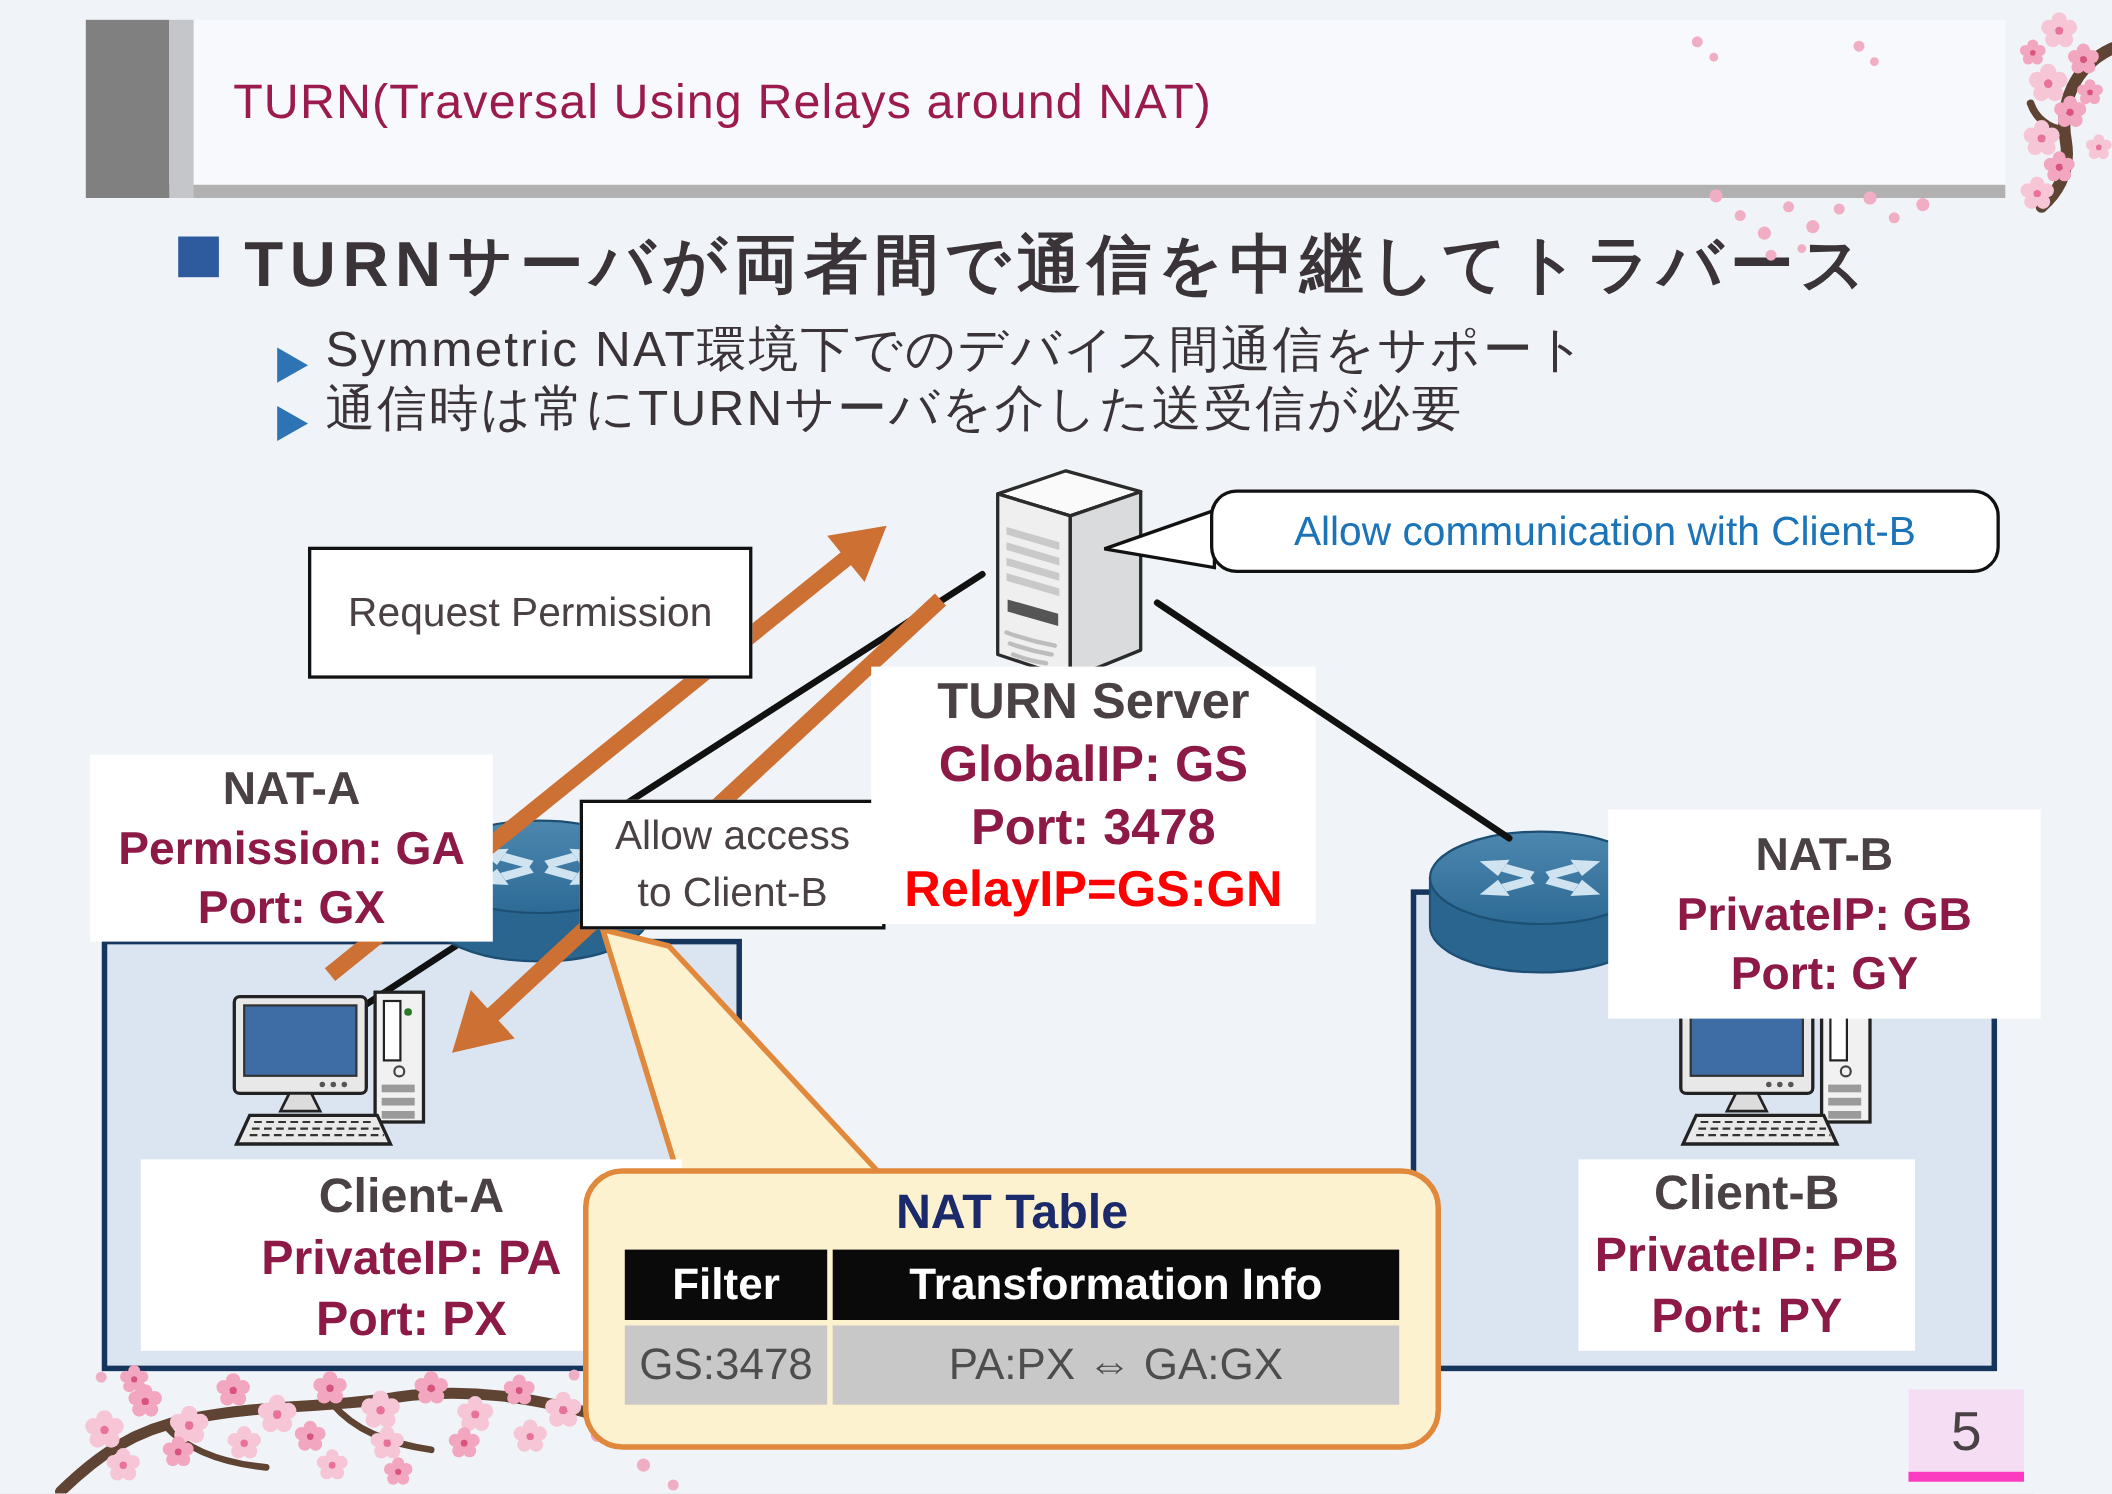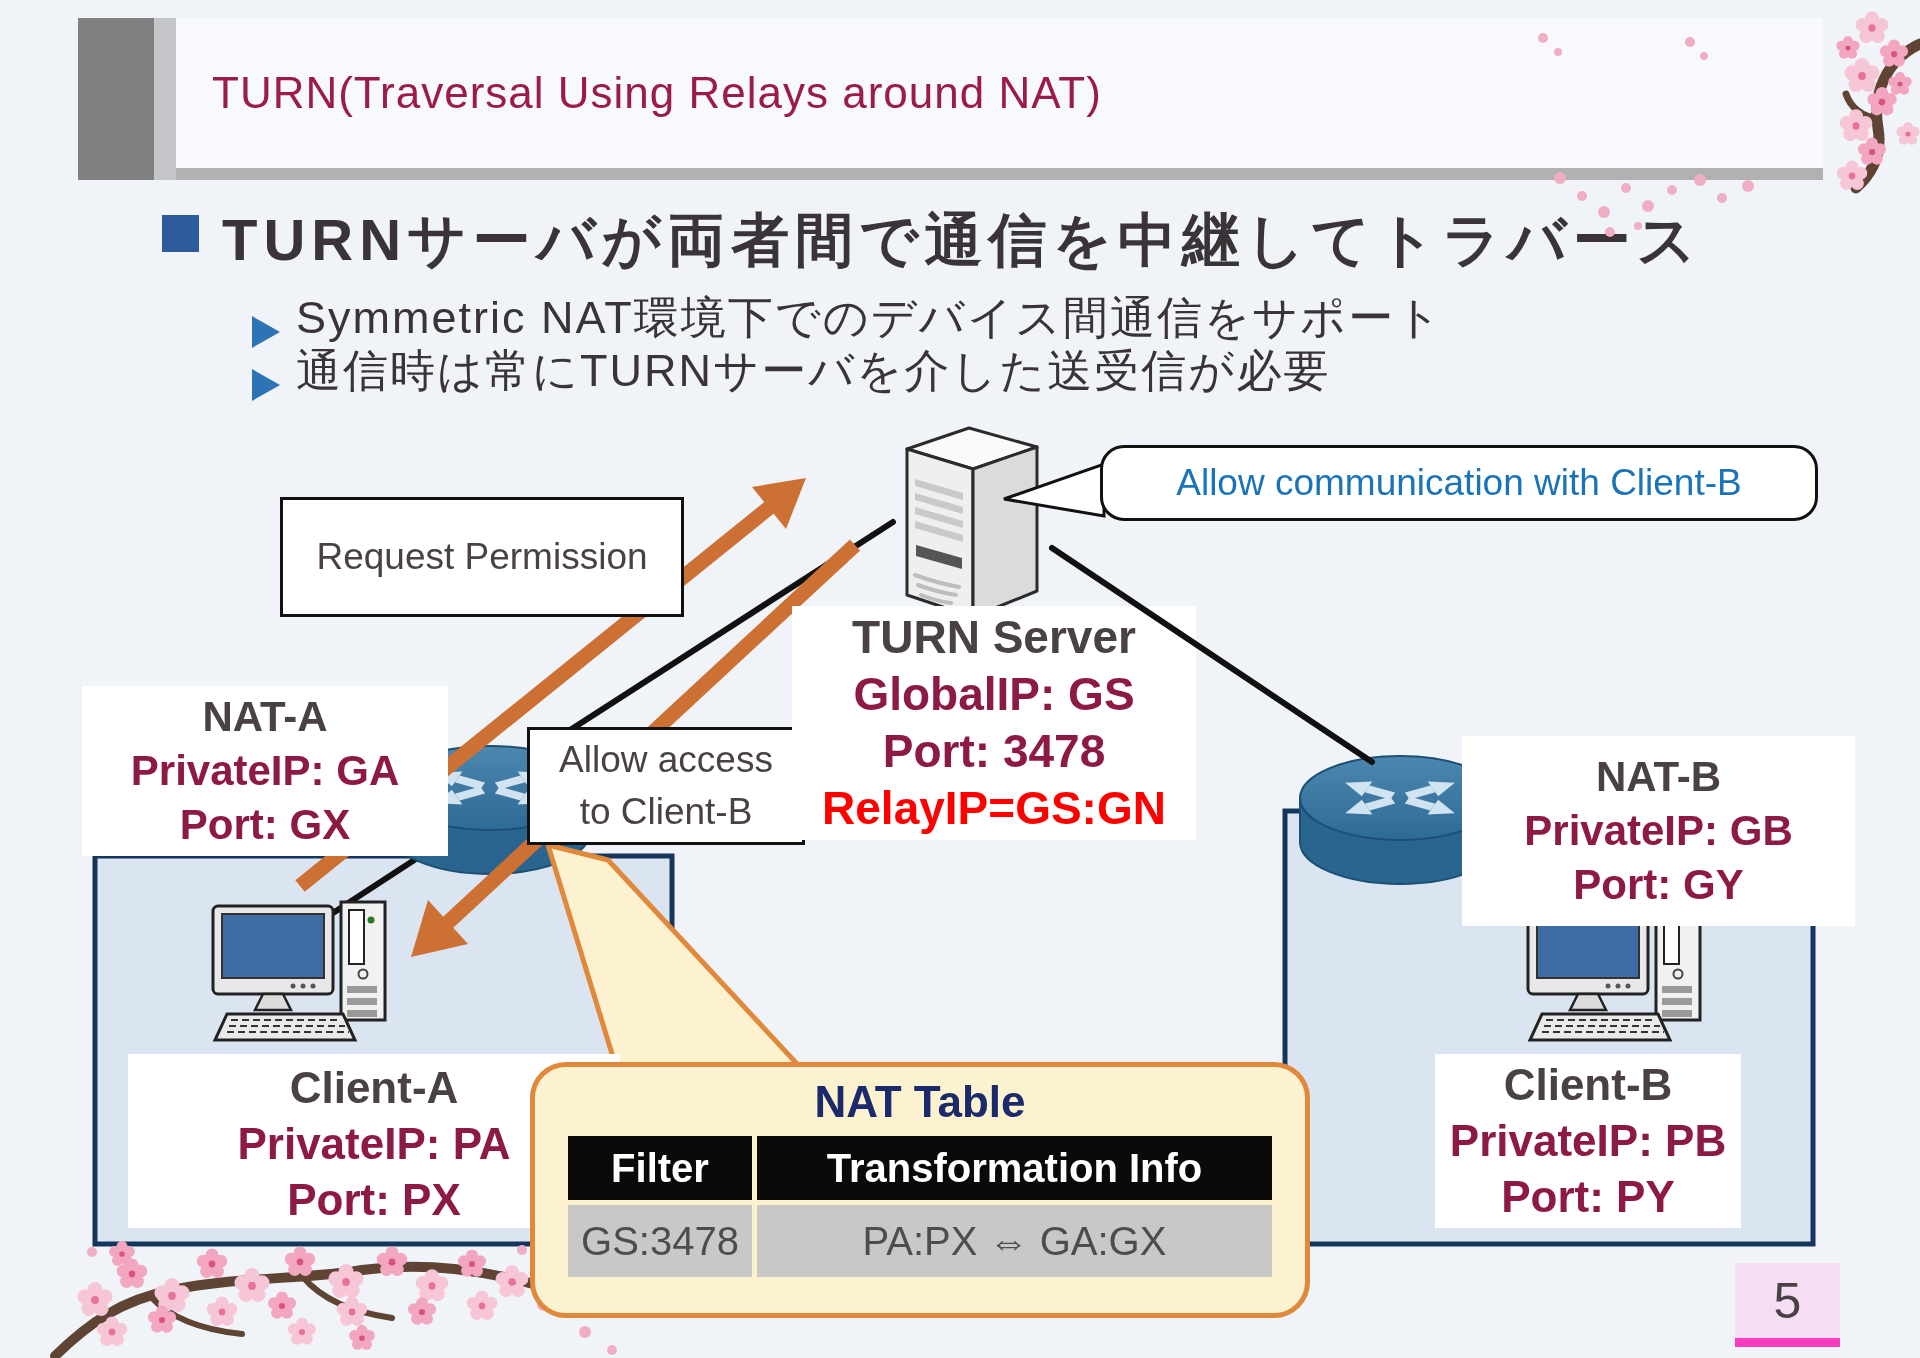--- a/index.html
+++ b/index.html
@@ -265,21 +265,21 @@
 
   <div class="abs" id="bubble" style="left:1100px;top:445px;width:712px;height:70px;">Allow communication with Client-B</div>
 
   <div class="abs note-box" style="left:527px;top:727px;width:272px;height:112px;">
     <div>Allow access</div>
     <div>to Client-B</div>
   </div>
 
   <div class="abs lbl" id="nat-a-label" style="left:82px;top:686px;width:366px;height:170px;">
     <div class="nm">NAT-A</div>
-    <div class="ip">PrivateIP: GA</div>
+    <div class="ip">Permission: GA</div>
     <div class="pt">Port: GX</div>
   </div>
 
   <div class="abs lbl" id="nat-b-label" style="left:1462px;top:712px;width:393px;height:190px;margin-top:24px;">
     <div class="nm">NAT-B</div>
     <div class="ip">PrivateIP: GB</div>
     <div class="pt">Port: GY</div>
   </div>
 
   <div class="abs lbl" id="server-label" style="left:792px;top:606px;width:404px;height:234px;">

